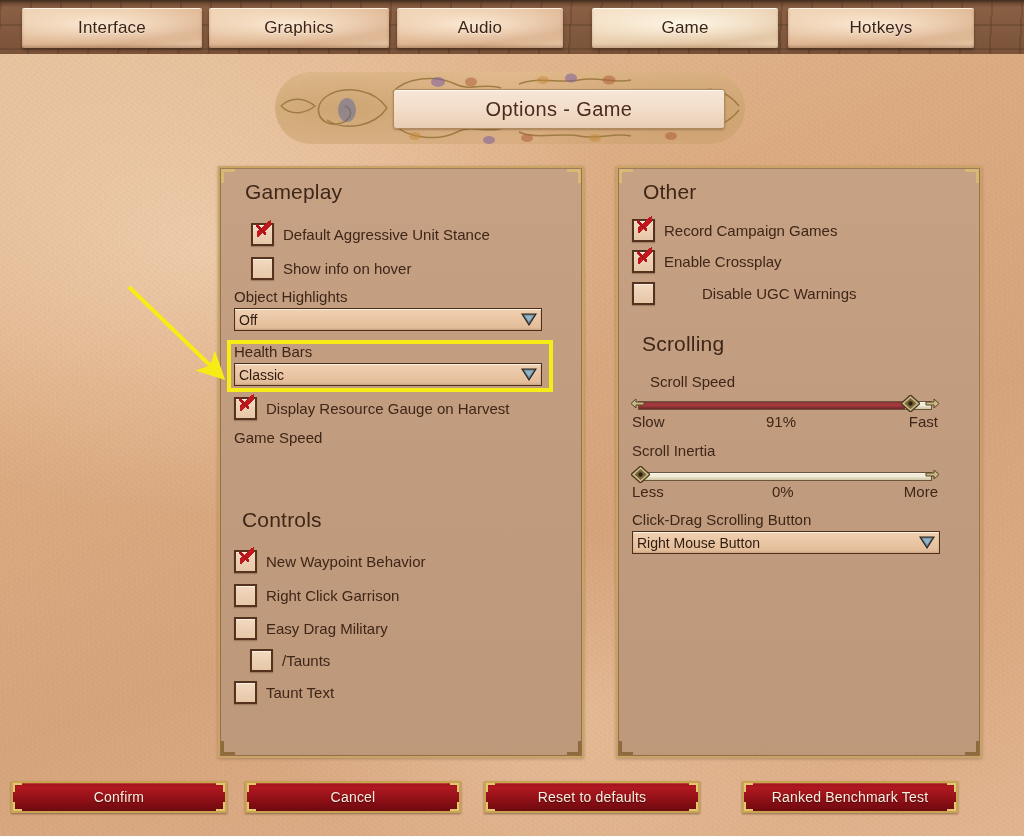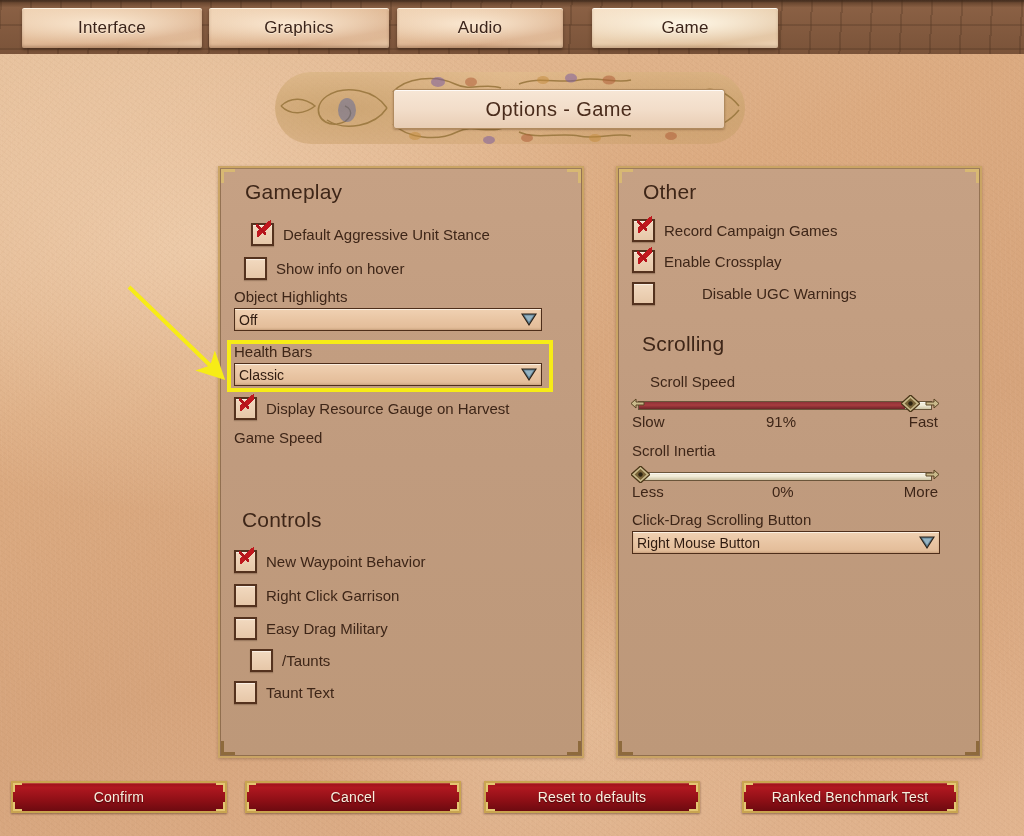--- a/index.html
+++ b/index.html
@@ -208,20 +208,23 @@
     <span>Interface</span>
   </div>
   <div class="tab" style="left:209px;width:180px;">
     <span>Graphics</span>
   </div>
   <div class="tab" style="left:397px;width:166px;">
     <span>Audio</span>
   </div>
   <div class="tab active" style="left:592px;width:186px;">
     <span>Game</span>
+  </div>
+  <div class="tab" style="left:788px;width:186px;">
+    <span>Hotkeys</span>
   </div>
 </div>
 
 <div id="banner">
   <div class="scroll"></div>
   <svg class="flourish" viewBox="0 0 470 92">
     <g fill="none" stroke="#9d7a42" stroke-width="1.5" opacity=".95">
       <path d="M112 46 C100 28, 70 22, 52 34 C36 45, 44 64, 62 62 C76 60, 80 48, 70 44"></path>
       <path d="M112 46 C100 64, 70 70, 52 58"></path>
       <path d="M118 30 C130 16, 160 12, 180 22 C196 30, 210 20, 226 26"></path>
@@ -266,21 +269,21 @@
   <div class="corner bl"></div>
   <div class="corner br"></div>
 
   <div class="sect-head" style="position:absolute;left:25px;top:12px;">Gameplay</div>
 
   <div class="cbrow" style="position:absolute;left:31px;top:55px;">
     <div class="cbox on"></div>
     <div class="lbl">Default Aggressive Unit Stance</div>
   </div>
 
-  <div class="cbrow" style="position:absolute;left:24px;top:89px;">
+  <div class="cbrow" style="position:absolute;left:31px;top:89px;">
     <div class="cbox"></div>
     <div class="lbl">Show info on hover</div>
   </div>
 
   <div class="fieldlabel" style="position:absolute;left:14px;top:120px;">Object Highlights</div>
   <div class="dd" style="position:absolute;left:14px;top:140px;width:306px;">
     <div class="val">Off</div>
     <svg class="chev" viewBox="0 0 16 15">
       <polygon points="1,2 15,2 8,13" fill="#5d7f93" stroke="#2b2118" stroke-width="1.2"></polygon>
       <polygon points="3.5,3.5 12.5,3.5 8,10" fill="#a8c4d2" opacity=".75"></polygon>

